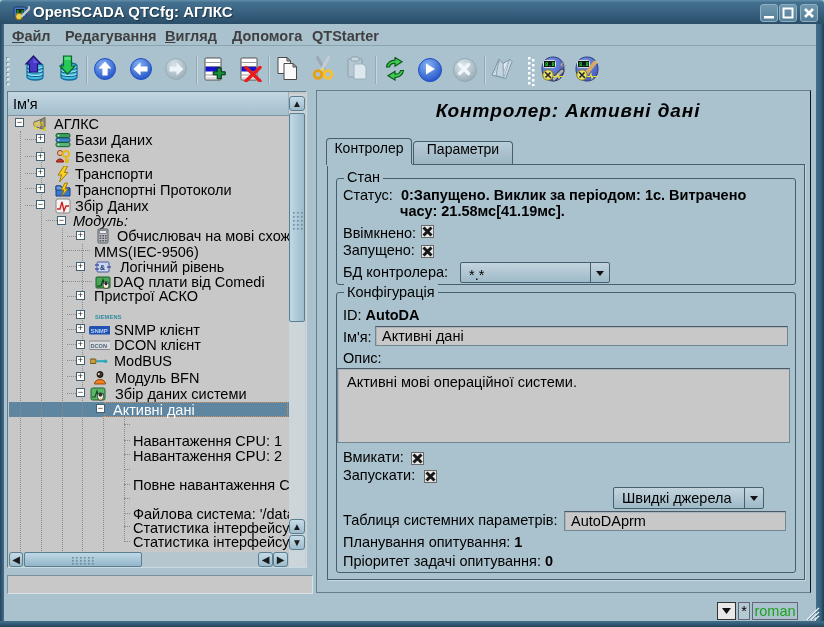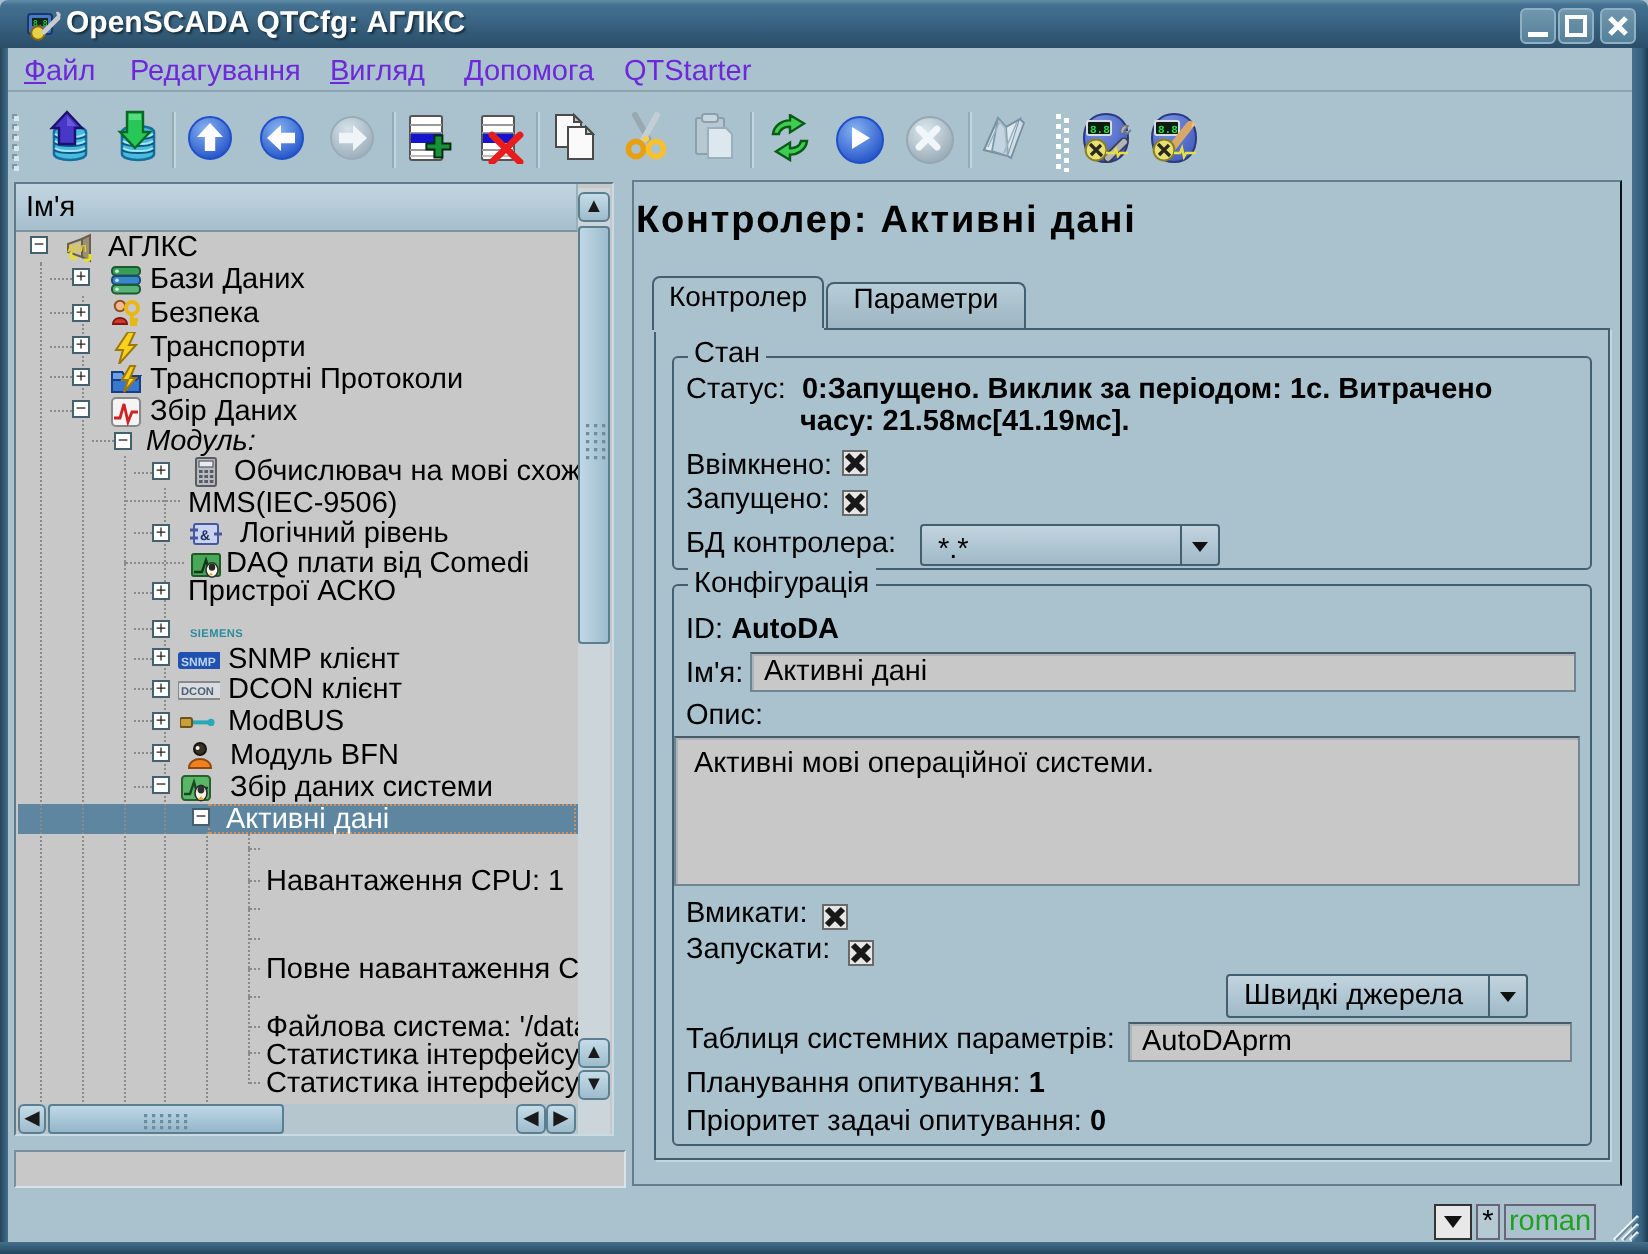--- a/index.html
+++ b/index.html
@@ -13,21 +13,21 @@
   background:linear-gradient(180deg,#628ea9 0%,#447190 10%,#3a6482 45%,#325a77 70%,#2b4e68 100%);
   border-radius:4px 4px 0 0; }
 #brd-l { left:0; top:24px; width:4px; height:597px; background:linear-gradient(90deg,#24455c,#44708c); }
 #brd-r { left:816px; top:24px; width:8px; height:597px; background:linear-gradient(90deg,#44708c,#35607e 60%,#1d3c52); }
 #brd-b { left:0; top:621px; width:824px; height:6px; background:linear-gradient(180deg,#44708c,#24455c); }
 #title-text { left:33px; top:3px; color:#fff; font-weight:bold; font-size:15px; text-shadow:1px 1px 1px #1c3140; }
 .winbtn { top:4px; width:18px; height:18px; background:linear-gradient(180deg,#7097ad,#54809a); border:1px solid #8fb0c2; border-radius:3px; color:#fff; }
 
 
 #menubar { left:4px; top:24px; width:812px; height:22px; background:#aac2ce; border-bottom:1px solid #8ba3af; }
-.menu-item { top:28px; color:#6d28d9; }
+.menu-item { top:28px; color:#404040;font-weight:bold; }
 .ul { text-decoration:underline; }
 
 
 .sep { top:56px; width:2px; height:28px; background:#95aab5; border-right:1px solid #c3d6df; }
 .tbico { top:57px; }
 
 
 #treeframe { left:7px; top:91px; width:300px; height:477px; border:1px solid #5f7c8a; border-right-color:#c8dae3; border-bottom-color:#c8dae3; background:#c8c8c8; }
 #treehdr { left:8px; top:92px; width:281px; height:24px; background:linear-gradient(180deg,#c2d6e0 0%,#b4cbd8 50%,#a5bfcc 100%); border-bottom:1px solid #7d95a1; border-right:1px solid #9ab0bb; }
 #treehdr span { position:absolute; left:5px; top:4px; }
@@ -38,21 +38,21 @@
 .hline { position:absolute; height:1px; border-top:1px dotted #8a8a8a; }
 #vsb { left:289px; top:94px; width:16px; height:473px; background:#ccd5da; }
 #hsb { left:9px; top:552px; width:280px; height:15px; background:#b5c6cf; }
 .sbbtn { position:absolute; background:linear-gradient(180deg,#c6dce8,#9dbccc); border:1px solid #5b7e91; border-radius:3px; text-align:center; color:#1a1a1a; font-size:10px; line-height:14px; }
 #hthumb { position:absolute; left:15px; top:0px; width:118px; height:15px; background:linear-gradient(180deg,#c0d8e6,#93b6ca); border:1px solid #5b7e91; border-radius:2px; }
 #vthumb { position:absolute; left:0px; top:19px; width:16px; height:209px; background:linear-gradient(90deg,#c0d8e6,#9dbccc); border:1px solid #5b7e91; border-radius:2px; }
 #bottomedit { left:7px; top:575px; width:306px; height:19px; background:#c8c8c8; border:1px solid #7a8f9a; border-bottom-color:#d8e4ea; border-right-color:#d8e4ea; }
 
 
 #rpanel { left:316px; top:90px; width:495px; height:503px; border:1px solid #647e8b; border-right-color:#0a1418; background:#aac2ce; }
-#rtitle { left:318px; top:100px; width:500px; text-align:left; font-weight:bold; font-size:19px; letter-spacing:0.9px; }
+#rtitle { left:318px; top:100px; width:500px; text-align:center; font-weight:bold; font-style:italic; font-size:19px; letter-spacing:0.9px; }
 .tab { position:absolute; border:1px solid #44606e; border-bottom:none; border-radius:4px 4px 0 0; text-align:center; font-size:14px; }
 #tabpane { left:327px; top:164px; width:478px; height:416px; border:1px solid #44606e; background:#aac2ce; box-shadow:1px 1px 0 #c4d6de; }
 .gbox { position:absolute; border:1px solid #44606e; border-radius:3px; }
 .gbox-label { position:absolute; background:#aac2ce; padding:0 3px; }
 .ckbx { position:absolute; width:13px; height:13px; background:#e6e6e6; border:1px solid #6a6a6a; text-align:center; line-height:8px; }
 .input { position:absolute; background:#c8c8c8; border:1px solid #708692; border-top-color:#4a5a64; box-shadow:inset 1px 1px 0 #aab4ba; }
 .combo { position:absolute; background:linear-gradient(180deg,#c2d4de,#9fbac8); border:1px solid #44606e; border-radius:2px; }
 .combo .arr { position:absolute; right:0; top:0; width:19px; height:100%; border-left:1px solid #44606e; text-align:center; }
 b { font-weight:bold; }
 
@@ -428,20 +428,21 @@
 <path d="M2 11 L5 11 L7 5 L9 12 L11 8 L14 8" fill="none" stroke="#184820" stroke-width="1.2"></path>
 <ellipse cx="10.5" cy="10.5" rx="3" ry="3.8" fill="#f4f4ec" stroke="#282828" stroke-width="0.8"></ellipse>
 <ellipse cx="10.5" cy="8.8" rx="1.7" ry="2" fill="#303030"></ellipse>
 <path d="M9 13.8 L10.5 12 L12 13.8 Z" fill="#f0a818"></path>
         </svg></div>
     <div class="trow" style="left:107px;top:270px;">Збір даних системи</div>
     <div class="abs" style="left:96px;top:286px;width:184px;height:15px;border:1px dotted #d09058"></div>
     <div class="exp" style="left:88px;top:288px">−</div>
     <div class="trow" style="left:105px;top:286px;color:#fff;">Активні дані</div>
     <div class="trow" style="left:125px;top:317px;">Навантаження CPU: 1</div>
+    <div class="trow" style="left:125px;top:332px;">Навантаження CPU: 2</div>
     <div class="trow" style="left:125px;top:361px;">Повне навантаження CPU</div>
     <div class="trow" style="left:125px;top:390px;">Файлова система: '/data'</div>
     <div class="trow" style="left:125px;top:404px;">Статистика інтерфейсу user</div>
     <div class="trow" style="left:125px;top:418px;">Статистика інтерфейсу user</div>
   </div>
   <div class="abs" id="vsb">
     <div class="sbbtn" style="left:0;top:2px;width:16px;height:15px">▲</div>
     <div id="vthumb"><svg width="16" height="209">
           <rect x="3" y="98" width="1.6" height="1.6" fill="#6c8b9c"></rect>
           <rect x="7" y="98" width="1.6" height="1.6" fill="#6c8b9c"></rect>

